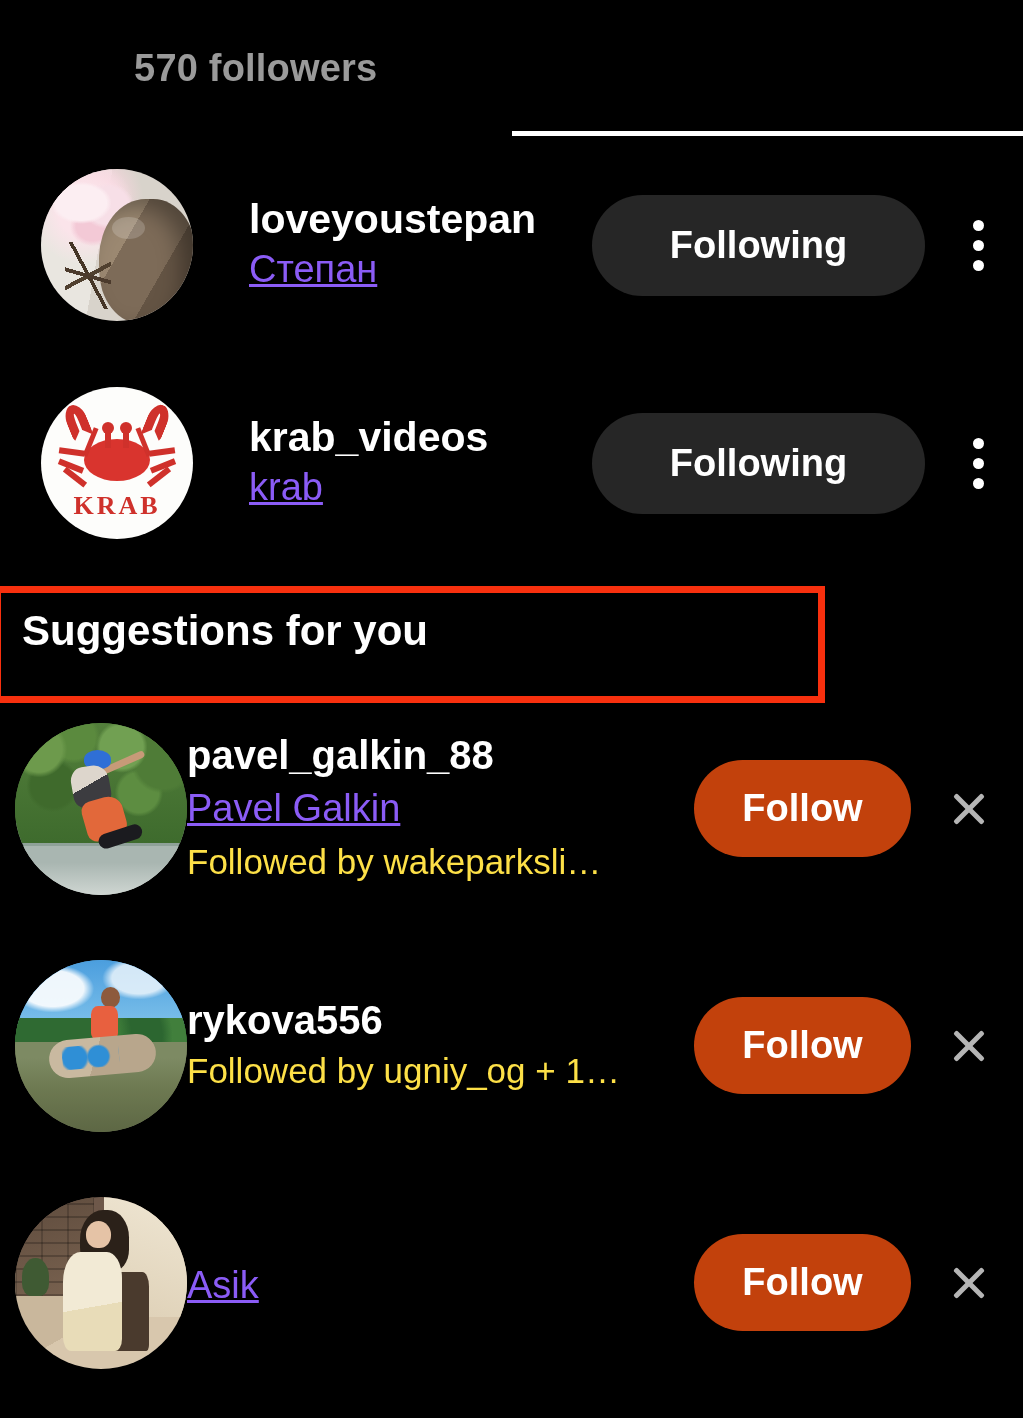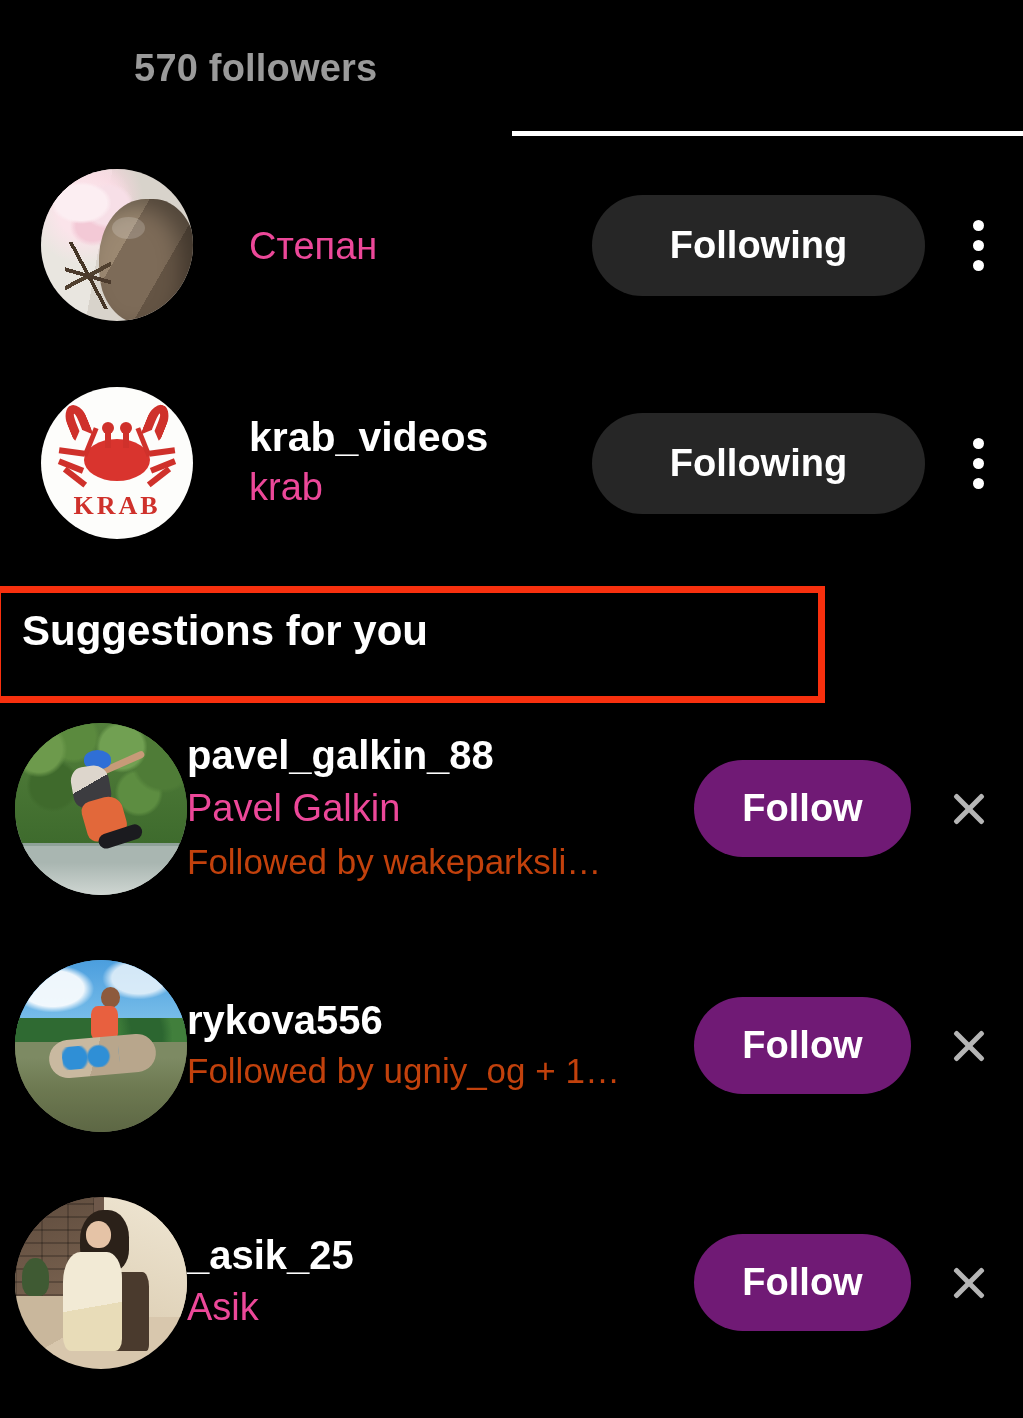--- a/index.html
+++ b/index.html
@@ -300,28 +300,29 @@
 
   .username{
     color:#ffffff;
     font-weight:bold;
     white-space:nowrap;
   }
   .username-following{ font-size:41px; line-height:1.14; }
   .username-suggestion{ font-size:40px; line-height:1.12; }
 
   .fullname{
-    color:#ec4899;
+    color:#8b5cf6;
     white-space:nowrap;
+    text-decoration:underline;
   }
   .fullname-following{ font-size:38px; line-height:1.28; margin-top:2px; }
   .fullname-suggestion{ font-size:38px; line-height:1.26; margin-top:7px; }
 
   .context{
-    color:#c2410c;
+    color:#fde047;
     font-size:35px;
     line-height:1.26;
     margin-top:7px;
     white-space:nowrap;
   }
 
   
   .btn{
     flex:none;
     display:flex;
@@ -335,21 +336,21 @@
     width:333px; height:101px;
     border-radius:52px;
     background:#262626;
     color:#ffffff;
     font-size:38px;
     margin-right:20px;
   }
   .btn-follow{
     width:217px; height:97px;
     border-radius:50px;
-    background:#701a75;
+    background:#c2410c;
     color:#ffffff;
     font-size:38px;
     margin-right:22px;
   }
 
   
   .kebab{
     flex:none;
     width:66px;
     height:66px;
@@ -428,20 +429,21 @@
 
   <div class="row row-following">
     <div class="avatar avatar-following">
       <div class="av-img av-cat">
         <div class="flower"></div>
         <div class="cat"></div>
         <div class="stem"></div>
       </div>
     </div>
     <div class="meta meta-following">
+      <div class="username username-following">loveyoustepan</div>
       <div class="fullname fullname-following">Степан</div>
     </div>
     <div class="btn btn-following">Following</div>
     <div class="kebab">
       <i></i>
       <i></i>
       <i></i>
     </div>
   </div>
 
@@ -529,21 +531,20 @@
         <div class="light"></div>
         <div class="wall"></div>
         <div class="plant"></div>
         <div class="chair"></div>
         <div class="hair"></div>
         <div class="face"></div>
         <div class="body"></div>
       </div>
     </div>
     <div class="meta meta-suggestion">
-      <div class="username username-suggestion">_asik_25</div>
       <div class="fullname fullname-suggestion">Asik</div>
     </div>
     <div class="btn btn-follow">Follow</div>
     <div class="xbtn"></div>
   </div>
 </div>
 
 <div class="annotation-box"></div>
 
 </body></html>

